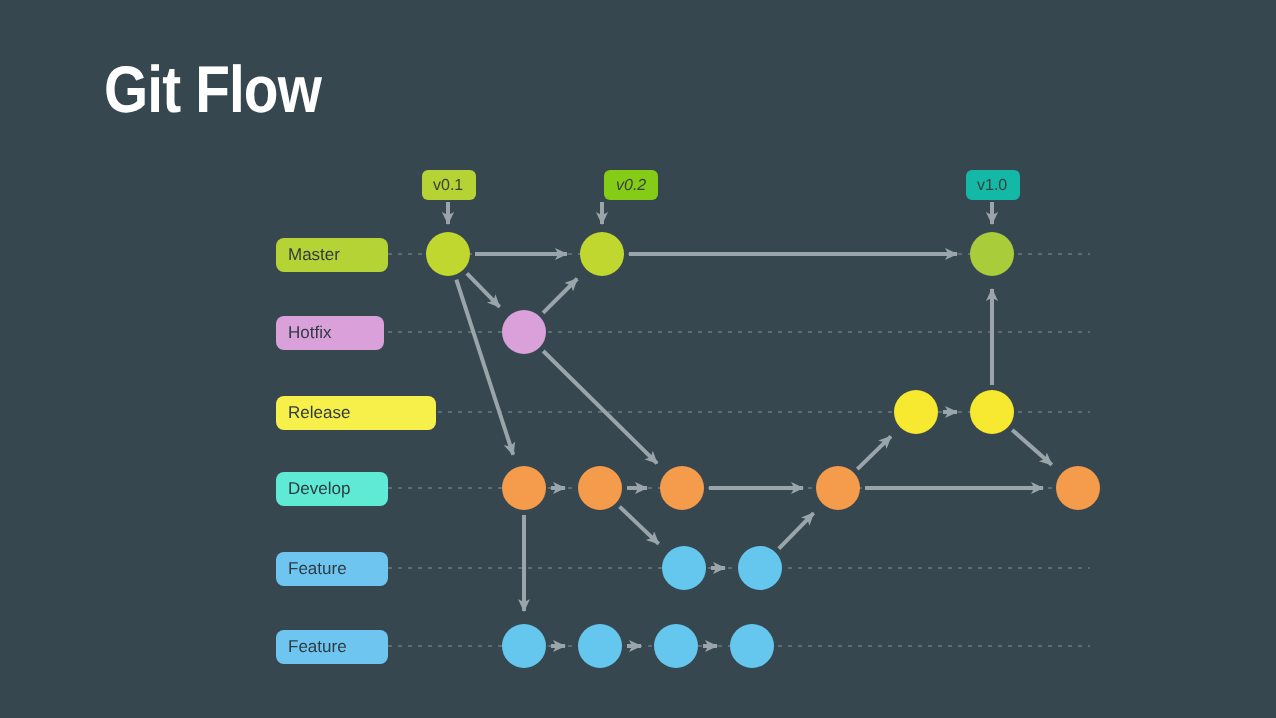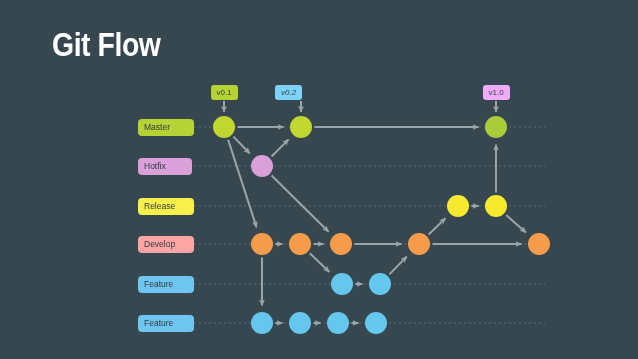--- a/index.html
+++ b/index.html
@@ -122,29 +122,29 @@
       <g id="tagarrows">
           <line x1="199" x2="199" y1="101" y2="112" stroke="#9aa5ab" stroke-width="2" marker-end="url(#arw)"></line>
           <line x1="276" x2="276" y1="101" y2="112" stroke="#9aa5ab" stroke-width="2" marker-end="url(#arw)"></line>
           <line x1="471" x2="471" y1="101" y2="112" stroke="#9aa5ab" stroke-width="2" marker-end="url(#arw)"></line>
         </g>
     </svg>
 
     <div id="lane-labels">
         <div class="lane-label" style="left: 113px; width: 56px; top: 118.5px; background: rgb(181, 211, 52);">Master</div>
         <div class="lane-label" style="left: 113px; width: 38px; top: 157.5px; background: rgb(217, 160, 217);">Hotfix</div>
-        <div class="lane-label" style="left: 113px; width: 56px; top: 197.5px; background: rgb(247, 239, 74);">Release</div>
-        <div class="lane-label" style="left: 113px; width: 56px; top: 235.5px; background: #fca5a5;">Develop</div>
+        <div class="lane-label" style="left: 113px; width: 80px; top: 197.5px; background: rgb(247, 239, 74);">Release</div>
+        <div class="lane-label" style="left: 113px; width: 56px; top: 235.5px; background: #5eead4;">Develop</div>
         <div class="lane-label" style="left: 113px; width: 56px; top: 275.5px; background: rgb(110, 198, 240);">Feature</div>
         <div class="lane-label" style="left: 113px; width: 56px; top: 314.5px; background: rgb(110, 198, 240);">Feature</div>
       </div>
     <div id="tag-labels">
         <div class="tag" style="background: rgb(181, 211, 52); top: 85px; left: 185.5px;">v0.1</div>
-        <div class="tag" style="background: #7dd3fc; top: 85px; left: 250px; font-style: italic;">v0.2</div>
-        <div class="tag" style="background: #f0abfc; top: 85px; left: 457.5px;">v1.0</div>
+        <div class="tag" style="background: #84cc16; top: 85px; left: 277px; font-style: italic;">v0.2</div>
+        <div class="tag" style="background: #14b8a6; top: 85px; left: 457.5px;">v1.0</div>
       </div>
     <div id="nodes">
         <div class="node" style="left: 188px; top: 116px; width: 22px; height: 22px; background: rgb(192, 215, 47);"></div>
         <div class="node" style="left: 265px; top: 116px; width: 22px; height: 22px; background: rgb(192, 215, 47);"></div>
         <div class="node" style="left: 460px; top: 116px; width: 22px; height: 22px; background: rgb(168, 204, 58);"></div>
         <div class="node" style="left: 226px; top: 155px; width: 22px; height: 22px; background: rgb(217, 160, 217);"></div>
         <div class="node" style="left: 422px; top: 195px; width: 22px; height: 22px; background: rgb(247, 233, 47);"></div>
         <div class="node" style="left: 460px; top: 195px; width: 22px; height: 22px; background: rgb(247, 233, 47);"></div>
         <div class="node" style="left: 226px; top: 233px; width: 22px; height: 22px; background: rgb(245, 155, 76);"></div>
         <div class="node" style="left: 264px; top: 233px; width: 22px; height: 22px; background: rgb(245, 155, 76);"></div>

